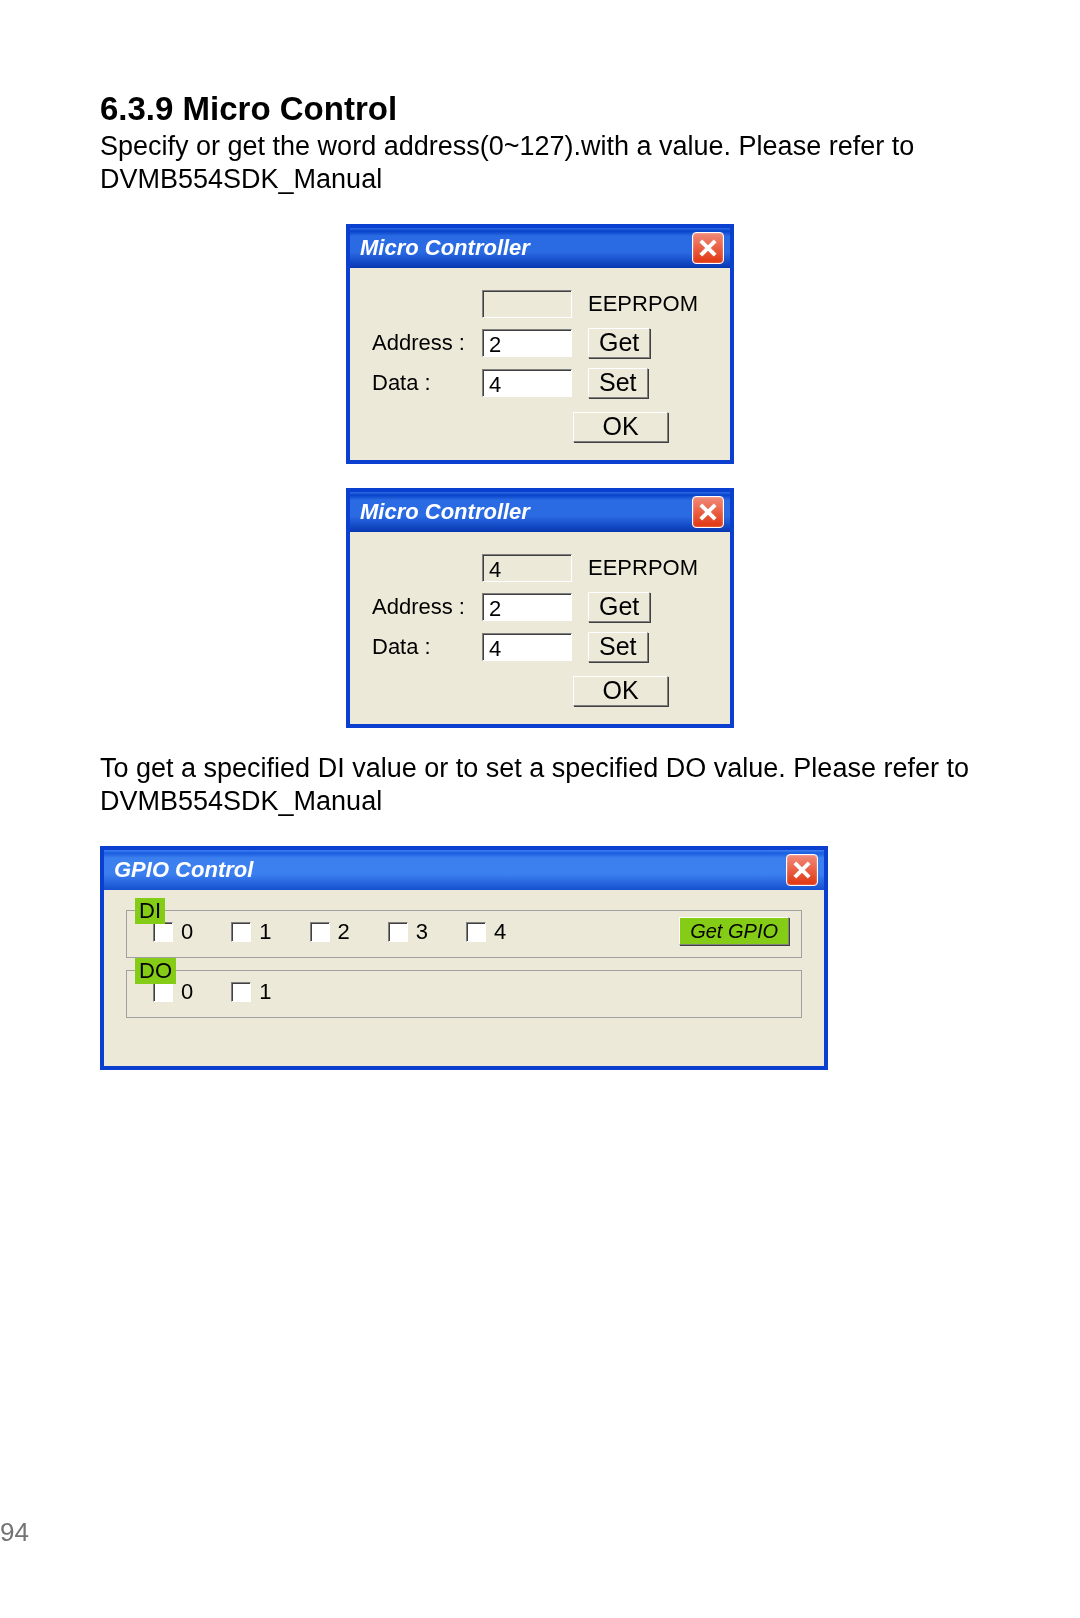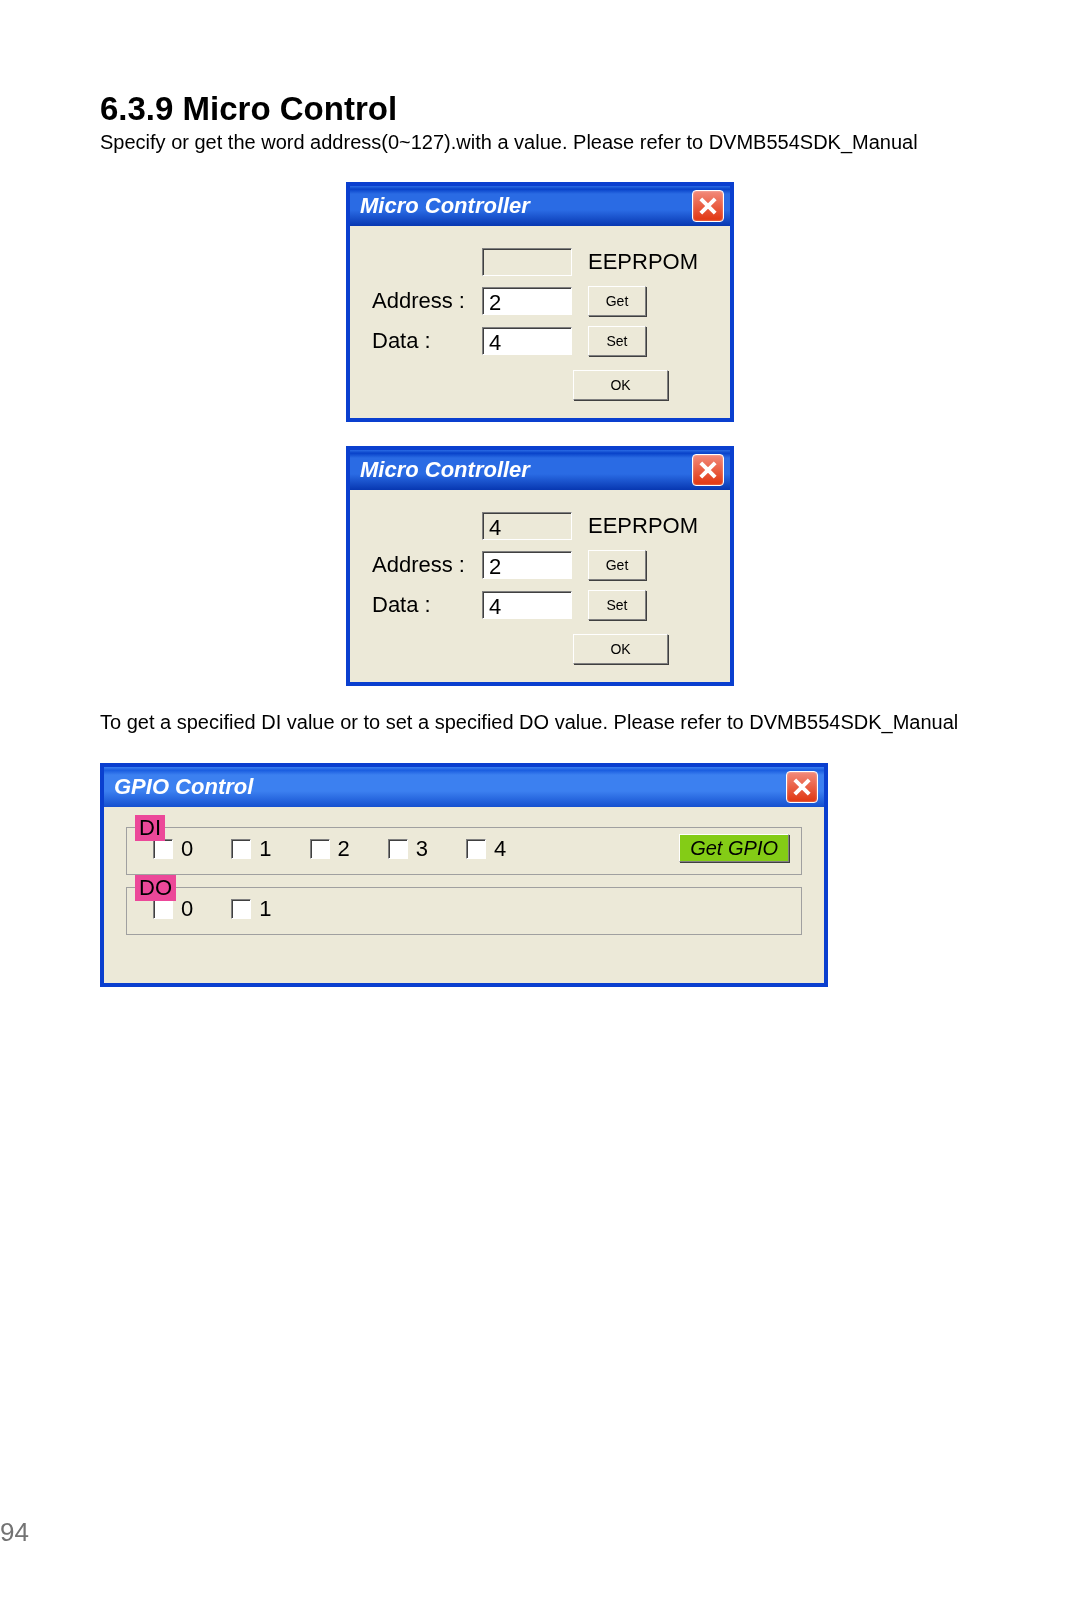--- a/index.html
+++ b/index.html
@@ -1,41 +1,41 @@
 <!DOCTYPE html>
 <html><head>
 <meta charset="utf-8">
 <style>
   html,body{margin:0;padding:0;background:#fff;font-family:Arial,Helvetica,sans-serif;}
   .page{width:1080px;height:1618px;position:relative;box-sizing:border-box;padding:90px 100px 0 100px;}
   .heading{font-size:33px;font-weight:bold;margin:0 0 2px 0;}
   .heading2{font-size:33px;font-weight:bold;margin:24px 0 2px 0;}
-  .para{font-size:20px;line-height:1.22;margin:0 0 28px 0;}
+  .para{font-size:27px;line-height:1.22;margin:0 0 28px 0;}
   .dialog-holder{text-align:center;margin:0 0 24px 0;}
   .dialog{display:inline-block;border:4px solid #0a3fcf;background:#ece9d8;font-family:Tahoma,Arial,sans-serif;text-align:left;}
   .titlebar{height:40px;background:linear-gradient(to bottom,#2a6be4 0%,#0842c9 8%,#2a6be4 20%,#2a6be4 60%,#0737b1 100%);display:flex;align-items:center;justify-content:space-between;padding:0 6px 0 10px;}
   .titlebar-text{color:#fff;font-weight:bold;font-size:22px;font-style:italic;}
   .closebtn{width:30px;height:30px;border:1px solid #fff;border-radius:4px;background:linear-gradient(to bottom,#f28a7a,#e1350f);display:flex;align-items:center;justify-content:center;color:#fff;font-size:22px;font-weight:bold;box-shadow:inset 0 0 2px rgba(255,255,255,.6);}
   .closebtn svg{width:18px;height:18px;}
   .body1{padding:22px 22px 18px 22px;width:380px;box-sizing:border-box;}
   .row{display:flex;align-items:center;margin-bottom:10px;}
   .lbl{width:110px;font-size:22px;}
   .input{border:1px solid #808080;border-right-color:#fff;border-bottom-color:#fff;background:#fff;font-size:22px;padding:2px 6px;box-shadow:inset 1px 1px 0 #404040;height:28px;box-sizing:border-box;}
   .input.readonly{background:#ece9d8;}
   .w80{width:90px;}
-  .btn{border:1px solid #808080;border-top-color:#fff;border-left-color:#fff;background:#ece9d8;font-size:14px;padding:0 10px;height:30px;min-width:58px;box-sizing:border-box;text-align:center;box-shadow:1px 1px 0 #404040;display:inline-flex;align-items:center;justify-content:center;}
+  .btn{border:1px solid #808080;border-top-color:#fff;border-left-color:#fff;background:#ece9d8;font-size:25px;padding:0 10px;height:30px;min-width:58px;box-sizing:border-box;text-align:center;box-shadow:1px 1px 0 #404040;display:inline-flex;align-items:center;justify-content:center;}
   .btn.wide{min-width:95px;margin-left:48px;}
   .eeprom{font-size:22px;margin-left:16px;}
   .okrow{text-align:right;padding-right:40px;margin-top:14px;}
   .gpio-holder{margin:24px 0 0 0;}
   .gpio{border:4px solid #0a3fcf;background:#ece9d8;font-family:Tahoma,Arial,sans-serif;width:720px;}
   .gpio .titlebar{background:linear-gradient(to bottom,#3c80f0 0%,#1a5de0 8%,#3c80f0 20%,#3c80f0 60%,#1550cf 100%);gap:37px;}
   .gbody{padding:20px 22px 36px 22px;}
   .fieldset{border:1px solid #a0a0a0;padding:8px 12px 12px 12px;margin:0 0 12px 0;position:relative;}
-  .legend{position:absolute;top:-13px;left:8px;background:#ec4899;padding:0 4px;font-size:22px;}
+  .legend{position:absolute;top:-13px;left:8px;background:#84cc16;padding:0 4px;font-size:22px;}
   .checks{display:flex;align-items:center;gap:38px;padding-left:14px;}
   .chk{display:flex;align-items:center;gap:8px;font-size:22px;}
   .box{width:18px;height:18px;border:1px solid #808080;border-right-color:#fff;border-bottom-color:#fff;background:#fff;box-shadow:inset 1px 1px 0 #404040;}
   .getgpio{margin-left:auto;}
   .btn2{border:1px solid #808080;border-top-color:#fff;border-left-color:#fff;background:#84cc16;font-size:20px;padding:2px 10px;box-shadow:1px 1px 0 #404040;font-style:italic;}
   .pagenum{position:absolute;bottom:70px;left:0;width:100%;color:#737373;font-size:26px;}
 </style>
 </head>
 <body>
 

